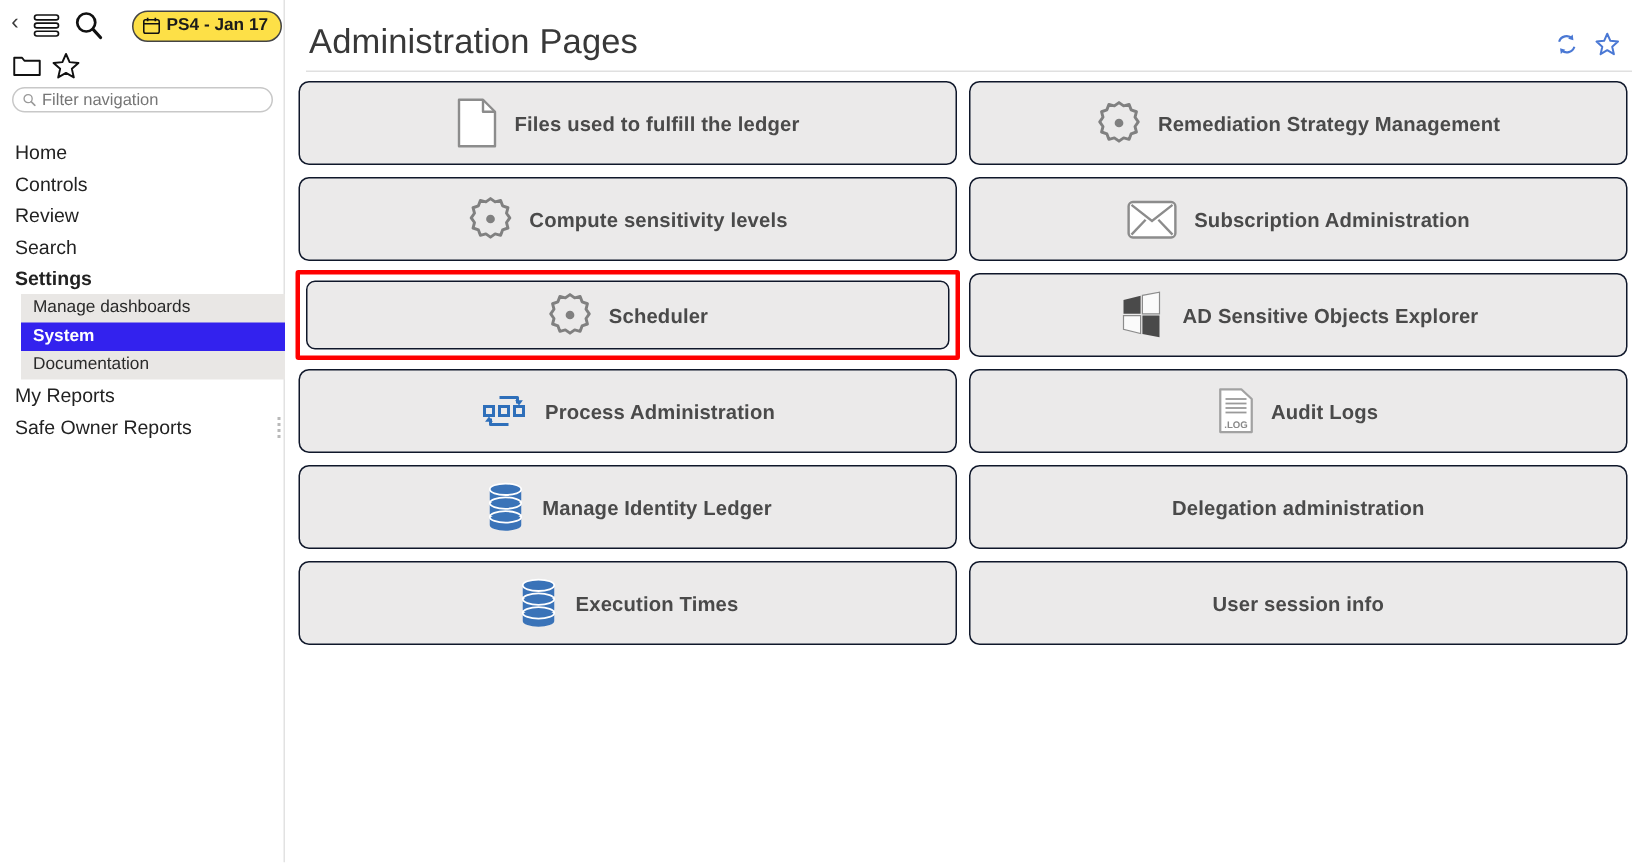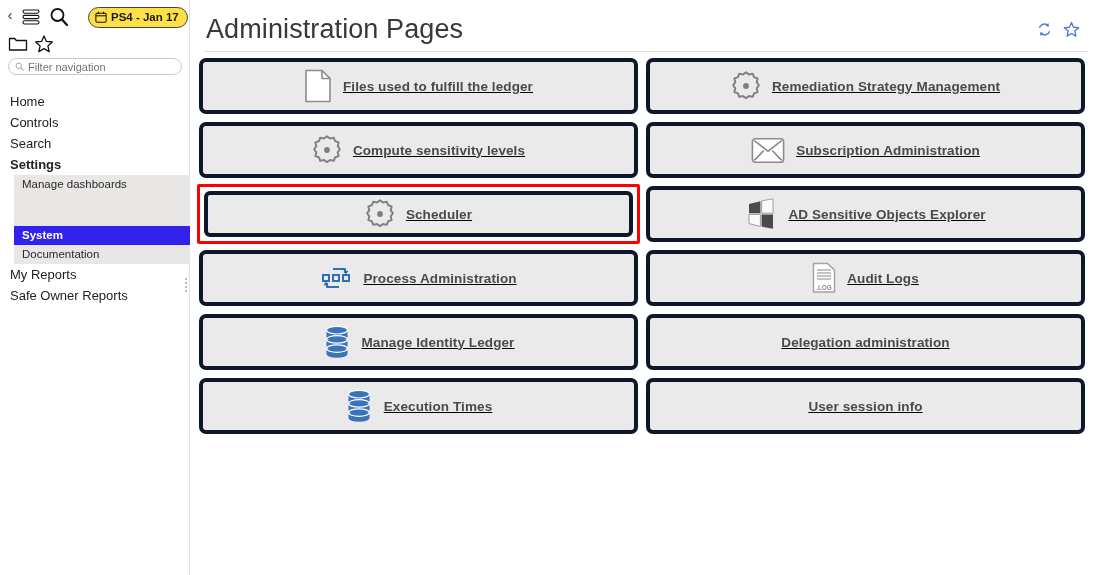--- a/index.html
+++ b/index.html
@@ -60,21 +60,21 @@
     height: 21px; line-height: 13px; cursor: pointer;
   }
   .nav-item.bold { font-weight: bold; }
   .subnav { background: #e9e7e5; margin-left: 14px; width: 176px; }
   .subnav-item {
     font-size: 11.5px; color: #2a2a2a;
     height: 19px; line-height: 19px; padding-left: 8px; cursor: pointer;
     position: relative;
   }
   .subnav-item.active {
-    background: #3322ee; color: #ffffff; font-weight: bold; margin-top: 32px;
+    background: #3322ee; color: #ffffff; font-weight: bold;
   }
   .subnav-item.active .arrow {
     position: absolute; right: -9px; top: 0;
     width: 0; height: 0;
     border-top: 9.5px solid transparent;
     border-bottom: 9.5px solid transparent;
     border-left: 9px solid #3322ee;
   }
   .splitter-grip {
     position: absolute; right: 2px; top: 278px;
@@ -83,42 +83,42 @@
   }
   .splitter-grip i { width: 2px; height: 2px; background: #b9b9b9; display: block; }
 
   
   .main { flex: 1; height: 575px; background: #fff; position: relative; }
   .main-head {
     display: flex; align-items: flex-start; justify-content: space-between;
     padding: 14px 20px 0 14px;
   }
   .page-title {
-    font-size: 27px; color: #383838; font-weight: normal;
+    font-size: 23px; color: #383838; font-weight: normal;
     letter-spacing: .1px; margin: 0; padding-left: 2px;
   }
   .head-actions { display: flex; align-items: center; gap: 9px; padding-top: 6px; }
   .head-actions .icon-btn { width: 18px; height: 18px; cursor: pointer; }
   .head-divider {
     height: 1px; background: #e0e0e0; margin: 6px 12px 0 14px;
   }
 
   .tile-grid {
     display: grid;
     grid-template-columns: 443px 443px;
     column-gap: 4px; row-gap: 4px;
     padding: 4px 0 0 7px;
   }
   .tile-slot { position: relative; height: 60px; padding: 2px; }
   .tile {
     width: 100%; height: 100%;
     background: #ebeaea;
-    border: 4px solid #0f172a; border-radius: 7px;
+    border: 1px solid #0f172a; border-radius: 7px;
     display: flex; align-items: center; justify-content: center;
-    gap: 11px; cursor: pointer; text-decoration: underline;
+    gap: 11px; cursor: pointer;
   }
   .tile-label {
     font-size: 13.5px; color: #4a4a4a; font-weight: bold;
     letter-spacing: .1px;
   }
   .tile-icon { display: flex; align-items: center; justify-content: center; flex: 0 0 auto; }
   .tile-slot.highlight {
     border: 3px solid #ff0000; border-radius: 2px; padding: 4px;
   }
   .tile-slot.highlight .tile { border-radius: 6px; }
@@ -176,20 +176,21 @@
           <circle cx="5" cy="5" r="3.6" fill="none" stroke="#9a9a9a" stroke-width="1.2"></circle>
           <line x1="7.7" y1="7.7" x2="11" y2="11" stroke="#9a9a9a" stroke-width="1.4" stroke-linecap="round"></line>
         </svg>
         <input type="text" placeholder="Filter navigation" style="">
       </div>
     </div>
 
     <div class="nav-list">
       <div class="nav-item">Home</div>
       <div class="nav-item">Controls</div>
+      <div class="nav-item">Review</div>
       <div class="nav-item">Search</div>
       <div class="nav-item bold">Settings</div>
 
       <div class="subnav">
         <div class="subnav-item">Manage dashboards</div>
         <div class="subnav-item active">
           <span>System</span>
           <span class="arrow"></span>
         </div>
         <div class="subnav-item">Documentation</div>

